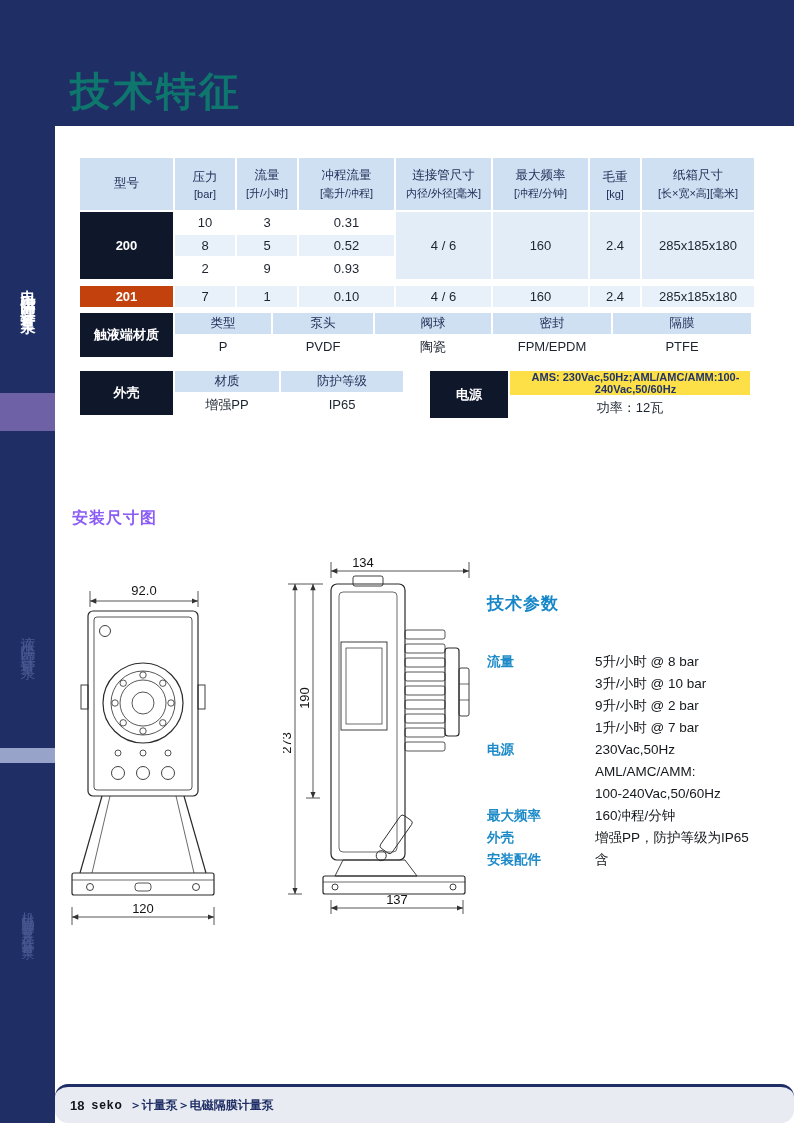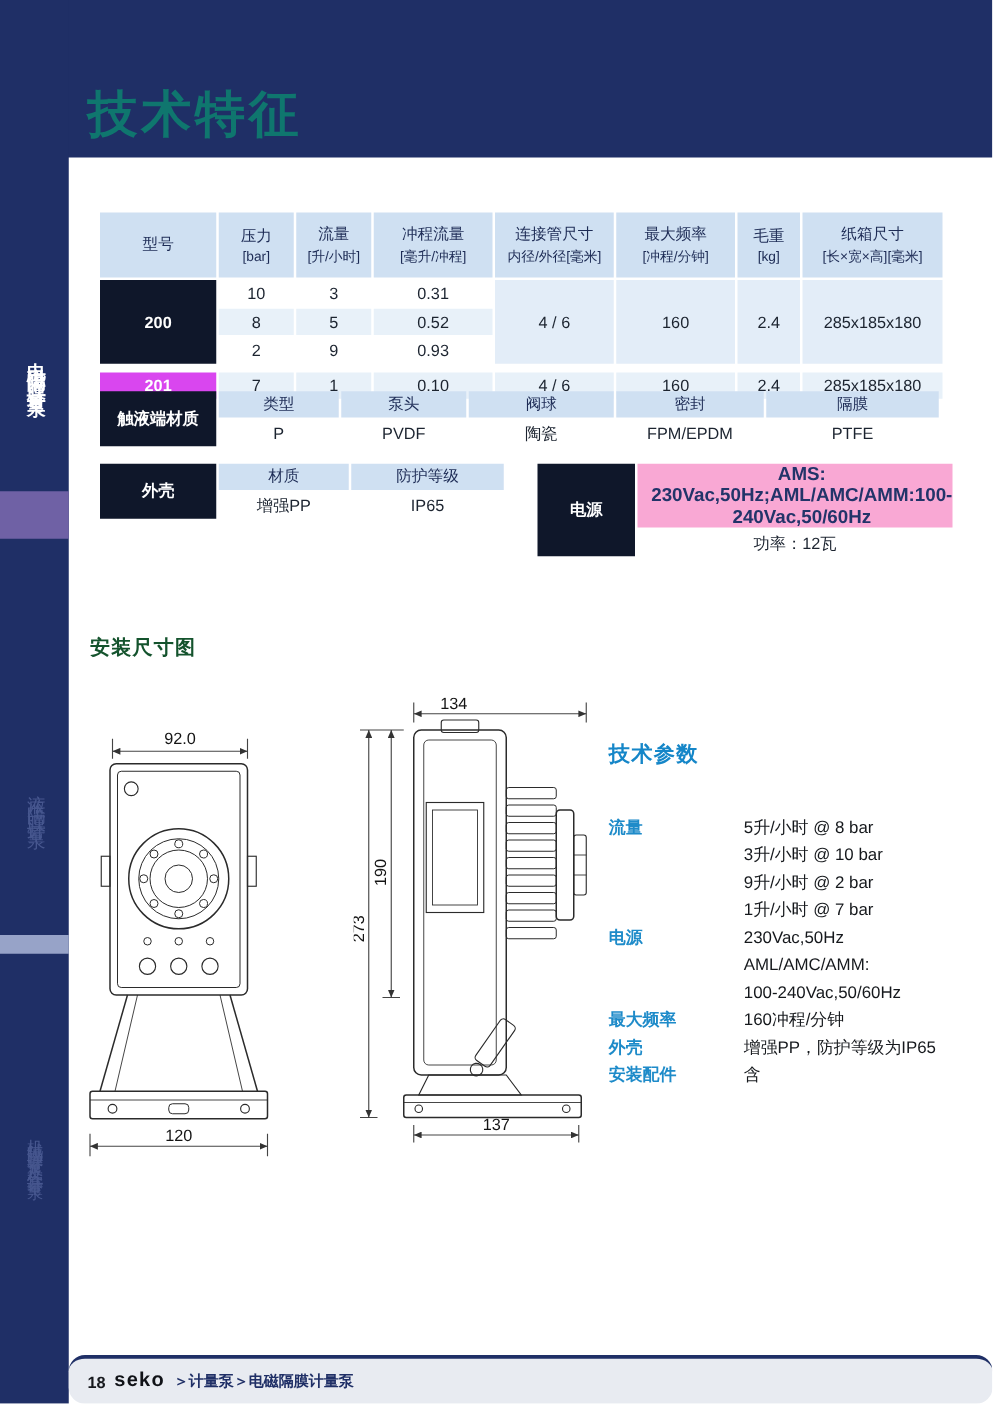--- a/index.html
+++ b/index.html
@@ -24,44 +24,44 @@
   .tb td,.tb th{text-align:center;vertical-align:middle;padding:0;font-weight:normal;overflow:hidden;}
   .tb th{background:#cfe0f2;color:#1d2b55;font-size:12.5px;height:21px;}
   .t1 tr.mainhead th{height:52px;}
   .tb td{background:#ffffff;color:#1c2430;font-size:13px;height:21px;}
   .th2{font-size:11px;margin-top:2px;}
   td.model{background:#0f172a;color:#ffffff;font-weight:bold;font-size:13px;}
   tr.stripe td{background:#e8f1f9;}
   td.pale{background:#e3edf8;}
   tr.rowgap td{background:transparent;height:3px;}
   tr.pale-row td{background:#e8f1f9;}
-  tr.pale-row td.model{background:#d946ef;}
-  .t1{left:78px;top:168px;}
+  tr.pale-row td.model{background:#c2410c;}
+  .t1{left:78px;top:156px;}
   .t2{left:78px;top:311px;}
   .t3{left:78px;top:369px;}
   .t4{left:428px;top:369px;}
-  .t4 td.pw-line1{background:#f9a8d4;color:#223469;font-size:15px;font-weight:bold;padding-left:11px;}
-
-  .section-title{position:absolute;left:72px;top:508px;color:#14532d;font-size:16px;font-weight:bold;letter-spacing:1px;}
+  .t4 td.pw-line1{background:#fde047;color:#223469;font-size:11px;font-weight:bold;padding-left:11px;}
+
+  .section-title{position:absolute;left:72px;top:508px;color:#8b5cf6;font-size:16px;font-weight:bold;letter-spacing:1px;}
 
   
   .draw{position:absolute;}
   .draw text{font-size:13px;fill:#141414;stroke:none;}
 
   
   .tech{position:absolute;left:487px;top:592px;width:296px;}
   .tech h3{margin:0 0 36px 0;font-size:17px;color:#1586c8;letter-spacing:1px;}
   .tech-grid{display:grid;grid-template-columns:108px 1fr;font-size:13.5px;line-height:22px;color:#15181c;}
   .tp-label{color:#1e8bc9;font-weight:bold;align-self:start;}
 
   
   .footer{position:absolute;left:55px;top:1084px;width:739px;height:39px;background:#e8ebf1;
           border-top:3px solid #1f2f66;box-sizing:border-box;display:flex;align-items:center;gap:7px;padding-left:15px;border-radius:13px;}
   .f-num{font-weight:bold;font-size:13px;color:#16181d;}
-  .f-brand{font-weight:bold;font-size:16px;color:#101217;letter-spacing:1px;}
+  .f-brand{font-weight:bold;font-size:12px;color:#101217;letter-spacing:1px;}
   .f-crumb{font-weight:bold;font-size:12px;color:#1f2f66;}
 </style>
 </head>
 <body>
 
 <div class="page">
 
   <div class="topband"></div>
   <div class="page-title">技术特征</div>
 

